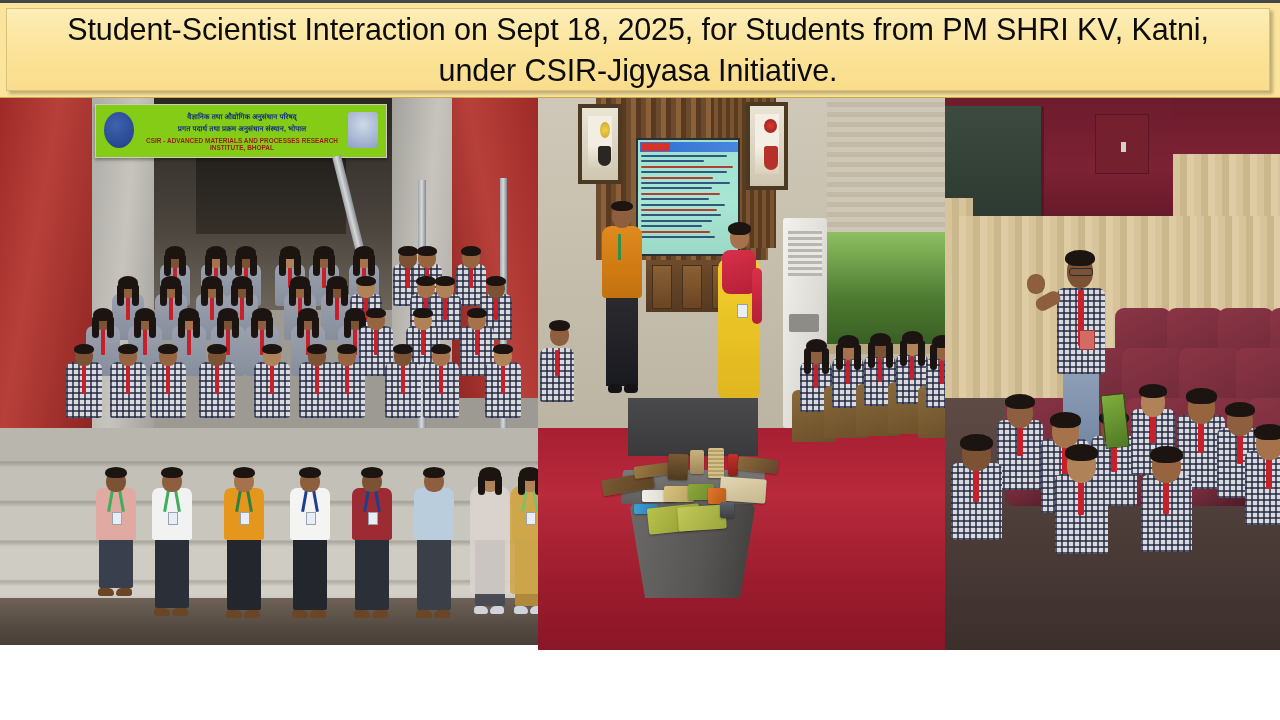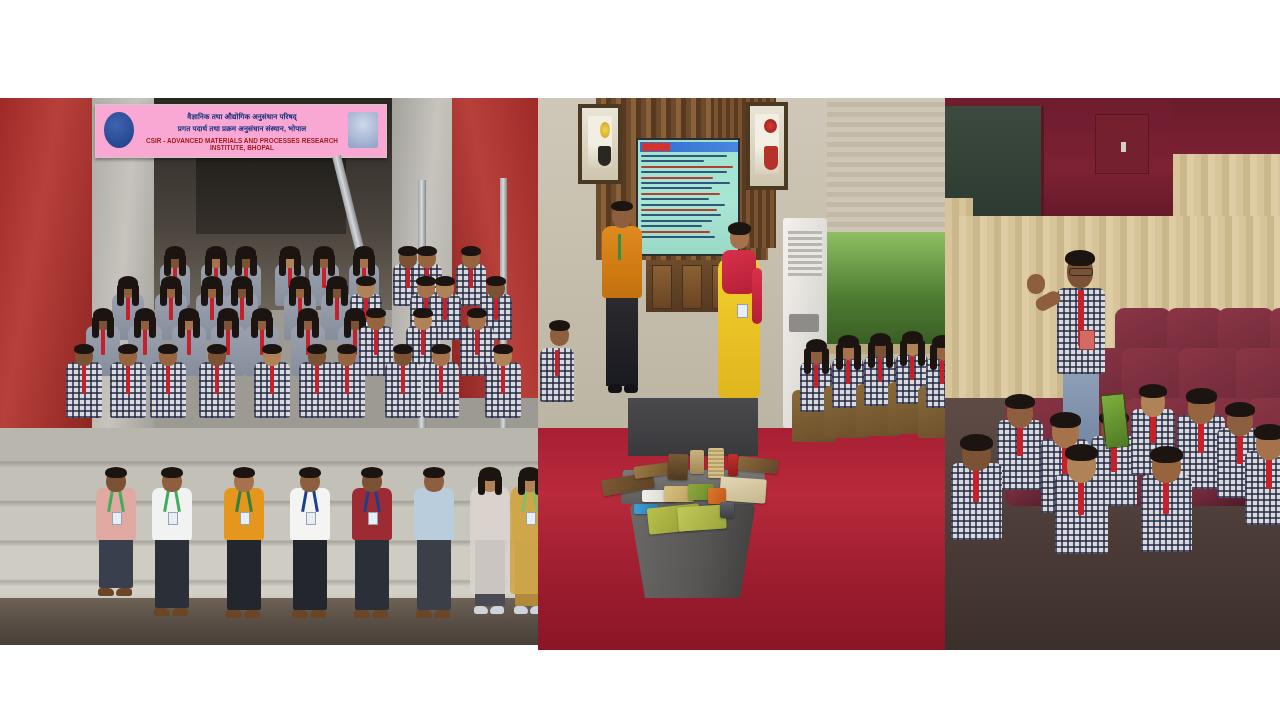--- a/index.html
+++ b/index.html
@@ -86,21 +86,21 @@
       background:linear-gradient(80deg,#8e2522,#b8403a 50%,#9e2a27); }
   .L-wall-grey-l { left:92px; top:0; width:62px; height:330px;
       background:linear-gradient(95deg,#aeaca6,#c6c4bd 50%,#a3a19b); }
   .L-wall-grey-r { left:392px; top:0; width:66px; height:310px;
       background:linear-gradient(95deg,#a3a19b,#c6c4bd 50%,#aeaca6); }
   .L-portico { left:154px; top:0; width:240px; height:212px;
       background:linear-gradient(180deg,#2b2723,#4a443d 60%,#6d655a); }
   .L-door { left:196px; top:18px; width:150px; height:118px;
       background:linear-gradient(180deg,#1b1815,#35302a); }
   .L-signboard { left:95px; top:6px; width:290px; height:52px;
-      background:#f9a8d4; border:1px solid #cfcbc2;
+      background:#84cc16; border:1px solid #cfcbc2;
       box-shadow:0 2px 3px rgba(0,0,0,.35); }
   .L-sign-logo-l { left:8px; top:7px; width:30px; height:36px; border-radius:50%;
       background:radial-gradient(circle at 40% 35%, #3e63b0, #1f3d85); }
   .L-sign-logo-r { left:252px; top:7px; width:30px; height:36px;
       background:radial-gradient(circle at 50% 35%, #cfd8ea, #8fa0c4); border-radius:3px; }
   .L-sign-line { position:absolute; left:44px; text-align:center; width:204px;
       font-family:"Liberation Sans", sans-serif; color:#12307e; font-weight:700; }
   .L-sign-l1 { top:6px; font-size:7.2px; letter-spacing:.1px; }
   .L-sign-l2 { top:18px; font-size:7.2px; letter-spacing:.1px; }
   .L-sign-l3 { top:32px; font-size:6.4px; color:#9c1a18; letter-spacing:.05px; }
@@ -225,20 +225,28 @@
   
   #bottom-area {
     position:absolute; left:0; top:650px; width:1280px; height:70px; background:#ffffff;
   }
 </style>
 </head>
 <body>
 
 <div id="slide">
 
+  <div id="title-banner">
+    <div class="inner-frame">
+      <div id="title-text">
+        <span>Student-Scientist Interaction on Sept 18, 2025, for Students from PM SHRI KV,</span>
+        <span>Katni, under CSIR-Jigyasa Initiative.</span>
+      </div>
+    </div>
+  </div>
 
   <div id="photo-strip">
 
     <div class="photo" id="photo-left">
       <div class="scene">
 
         <div class="lyr L-wall-red-l"></div>
         <div class="lyr L-wall-grey-l"></div>
         <div class="lyr L-portico"></div>
         <div class="lyr L-door"></div>

